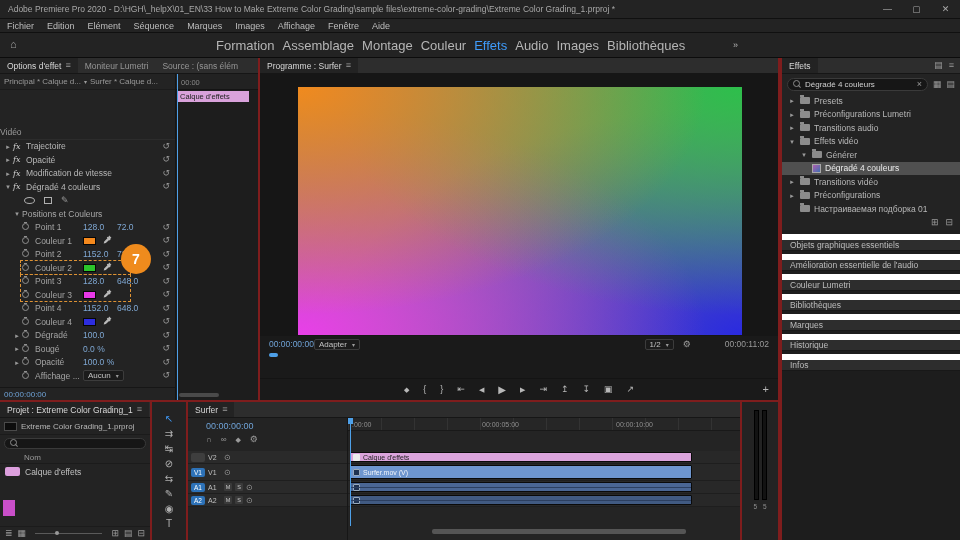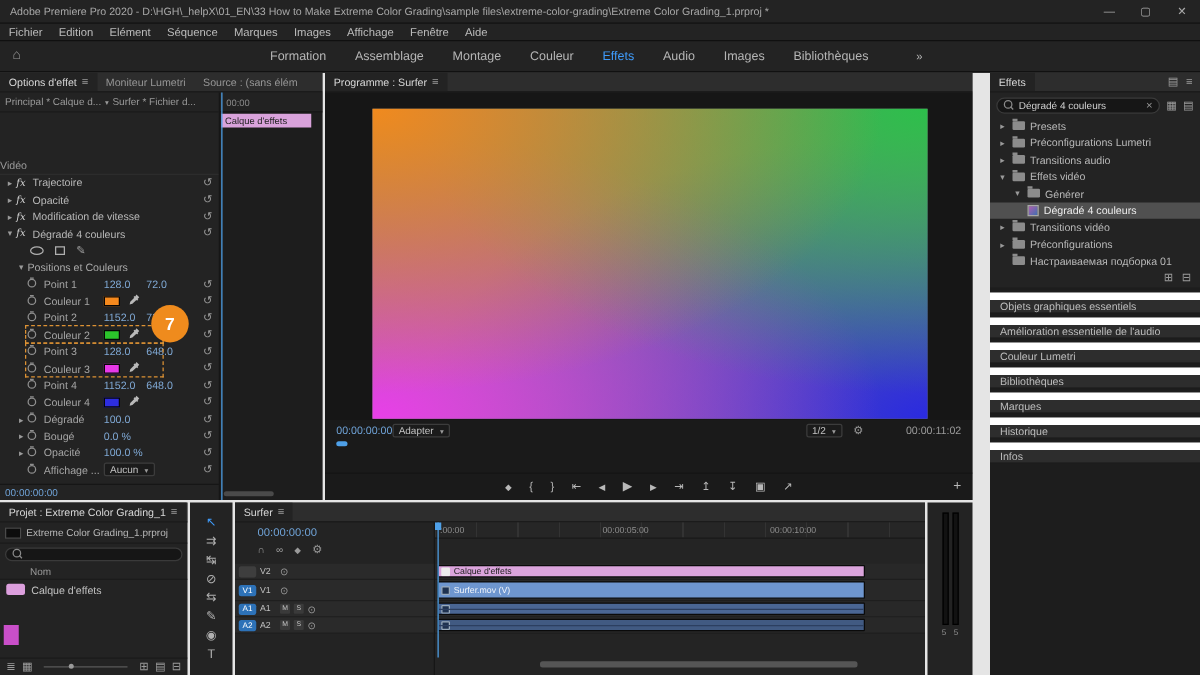--- a/index.html
+++ b/index.html
@@ -57,25 +57,25 @@
 .fxi{width:9px;height:9px;border:1px solid #a8a8a8;background:linear-gradient(135deg,#b05fb0,#3f6fb0);flex:0 0 auto;}
 .chip{width:7px;height:7px;background:#ececec;border-radius:1px;flex:0 0 auto;display:inline-block;}
 .chip.dark{background:#1f3250;border:1px solid #9ab;}
 
 .titlebar{height:19px;background:#232323;display:flex;align-items:center;border-bottom:1px solid #101010;flex:0 0 auto;}
 .tb-title{font-size:8.5px;color:#a8a8a8;padding-left:8px;white-space:nowrap;overflow:hidden;flex:1;}
 .win-btn{width:29px;height:19px;display:flex;align-items:center;justify-content:center;font-size:9px;color:#a8a8a8;}
 .menubar{height:14px;background:#232323;display:flex;align-items:center;gap:13px;padding-left:7px;font-size:9px;color:#bdbdbd;border-bottom:1px solid #101010;flex:0 0 auto;}
 .wsbar{height:25px;background:#232323;position:relative;border-bottom:1px solid #0c0c0c;flex:0 0 auto;}
 .ws-home{position:absolute;left:10px;top:6px;}
-.ws-tabs{position:absolute;left:216px;top:0;height:25px;display:flex;align-items:center;gap:23px;font-size:10px;color:#b5b5b5;white-space:nowrap;}
+.ws-tabs{position:absolute;left:216px;top:0;height:25px;display:flex;align-items:center;gap:8px;font-size:13px;color:#b5b5b5;white-space:nowrap;}
 .ws-tab.active{color:#3f9bfa;}
 .ws-overflow{position:absolute;left:733px;top:7px;color:#b5b5b5;font-size:9px;}
 
-.main{flex:1;display:flex;gap:14px;background:#e5e5e5;min-height:0;}
+.main{flex:1;display:flex;gap:4px;background:#7f1d1d;min-height:0;}
 .col-left{width:778px;display:flex;flex-direction:column;gap:2px;min-height:0;}
 .row-top{height:342px;display:flex;gap:2px;flex:0 0 auto;}
 .row-bot{flex:1;display:flex;gap:2px;min-height:0;}
 .pn{background:#232323;display:flex;flex-direction:column;position:relative;overflow:hidden;min-width:0;}
 .phead{height:16px;background:#2d2d2d;display:flex;align-items:stretch;font-size:8.5px;color:#969696;flex:0 0 auto;border-bottom:1px solid #161616;}
 .ptab{display:flex;align-items:center;gap:4px;padding:0 7px;white-space:nowrap;overflow:hidden;}
 .ptab.active{background:#232323;color:#d8d8d8;}
 .phead .sp{flex:1;}
 .phead-ics{display:flex;align-items:center;gap:6px;padding-right:6px;}
 
@@ -244,21 +244,21 @@
               </div>
             <div class="ptab">
                 <span>Source : (sans élém</span>
               </div>
           </div>
           <div class="ec-body">
             <div class="ec-left">
               <div class="ec-sub">
                 <span>Principal * Calque d...</span>
                 <span class="ic i-ddown"></span>
-                <span>Surfer * Fichier d...</span>
+                <span>Surfer * Calque d...</span>
               </div>
               <div class="ec-rows">
                 <div class="er sec">
                     <span>Vidéo</span>
                   </div>
                 <div class="er fxr">
                     <span class="tw ic i-chev-r"></span>
                     <span class="fxb"></span>
                     <span class="nm">Trajectoire</span>
                     <span class="ic i-reset rst"></span>

